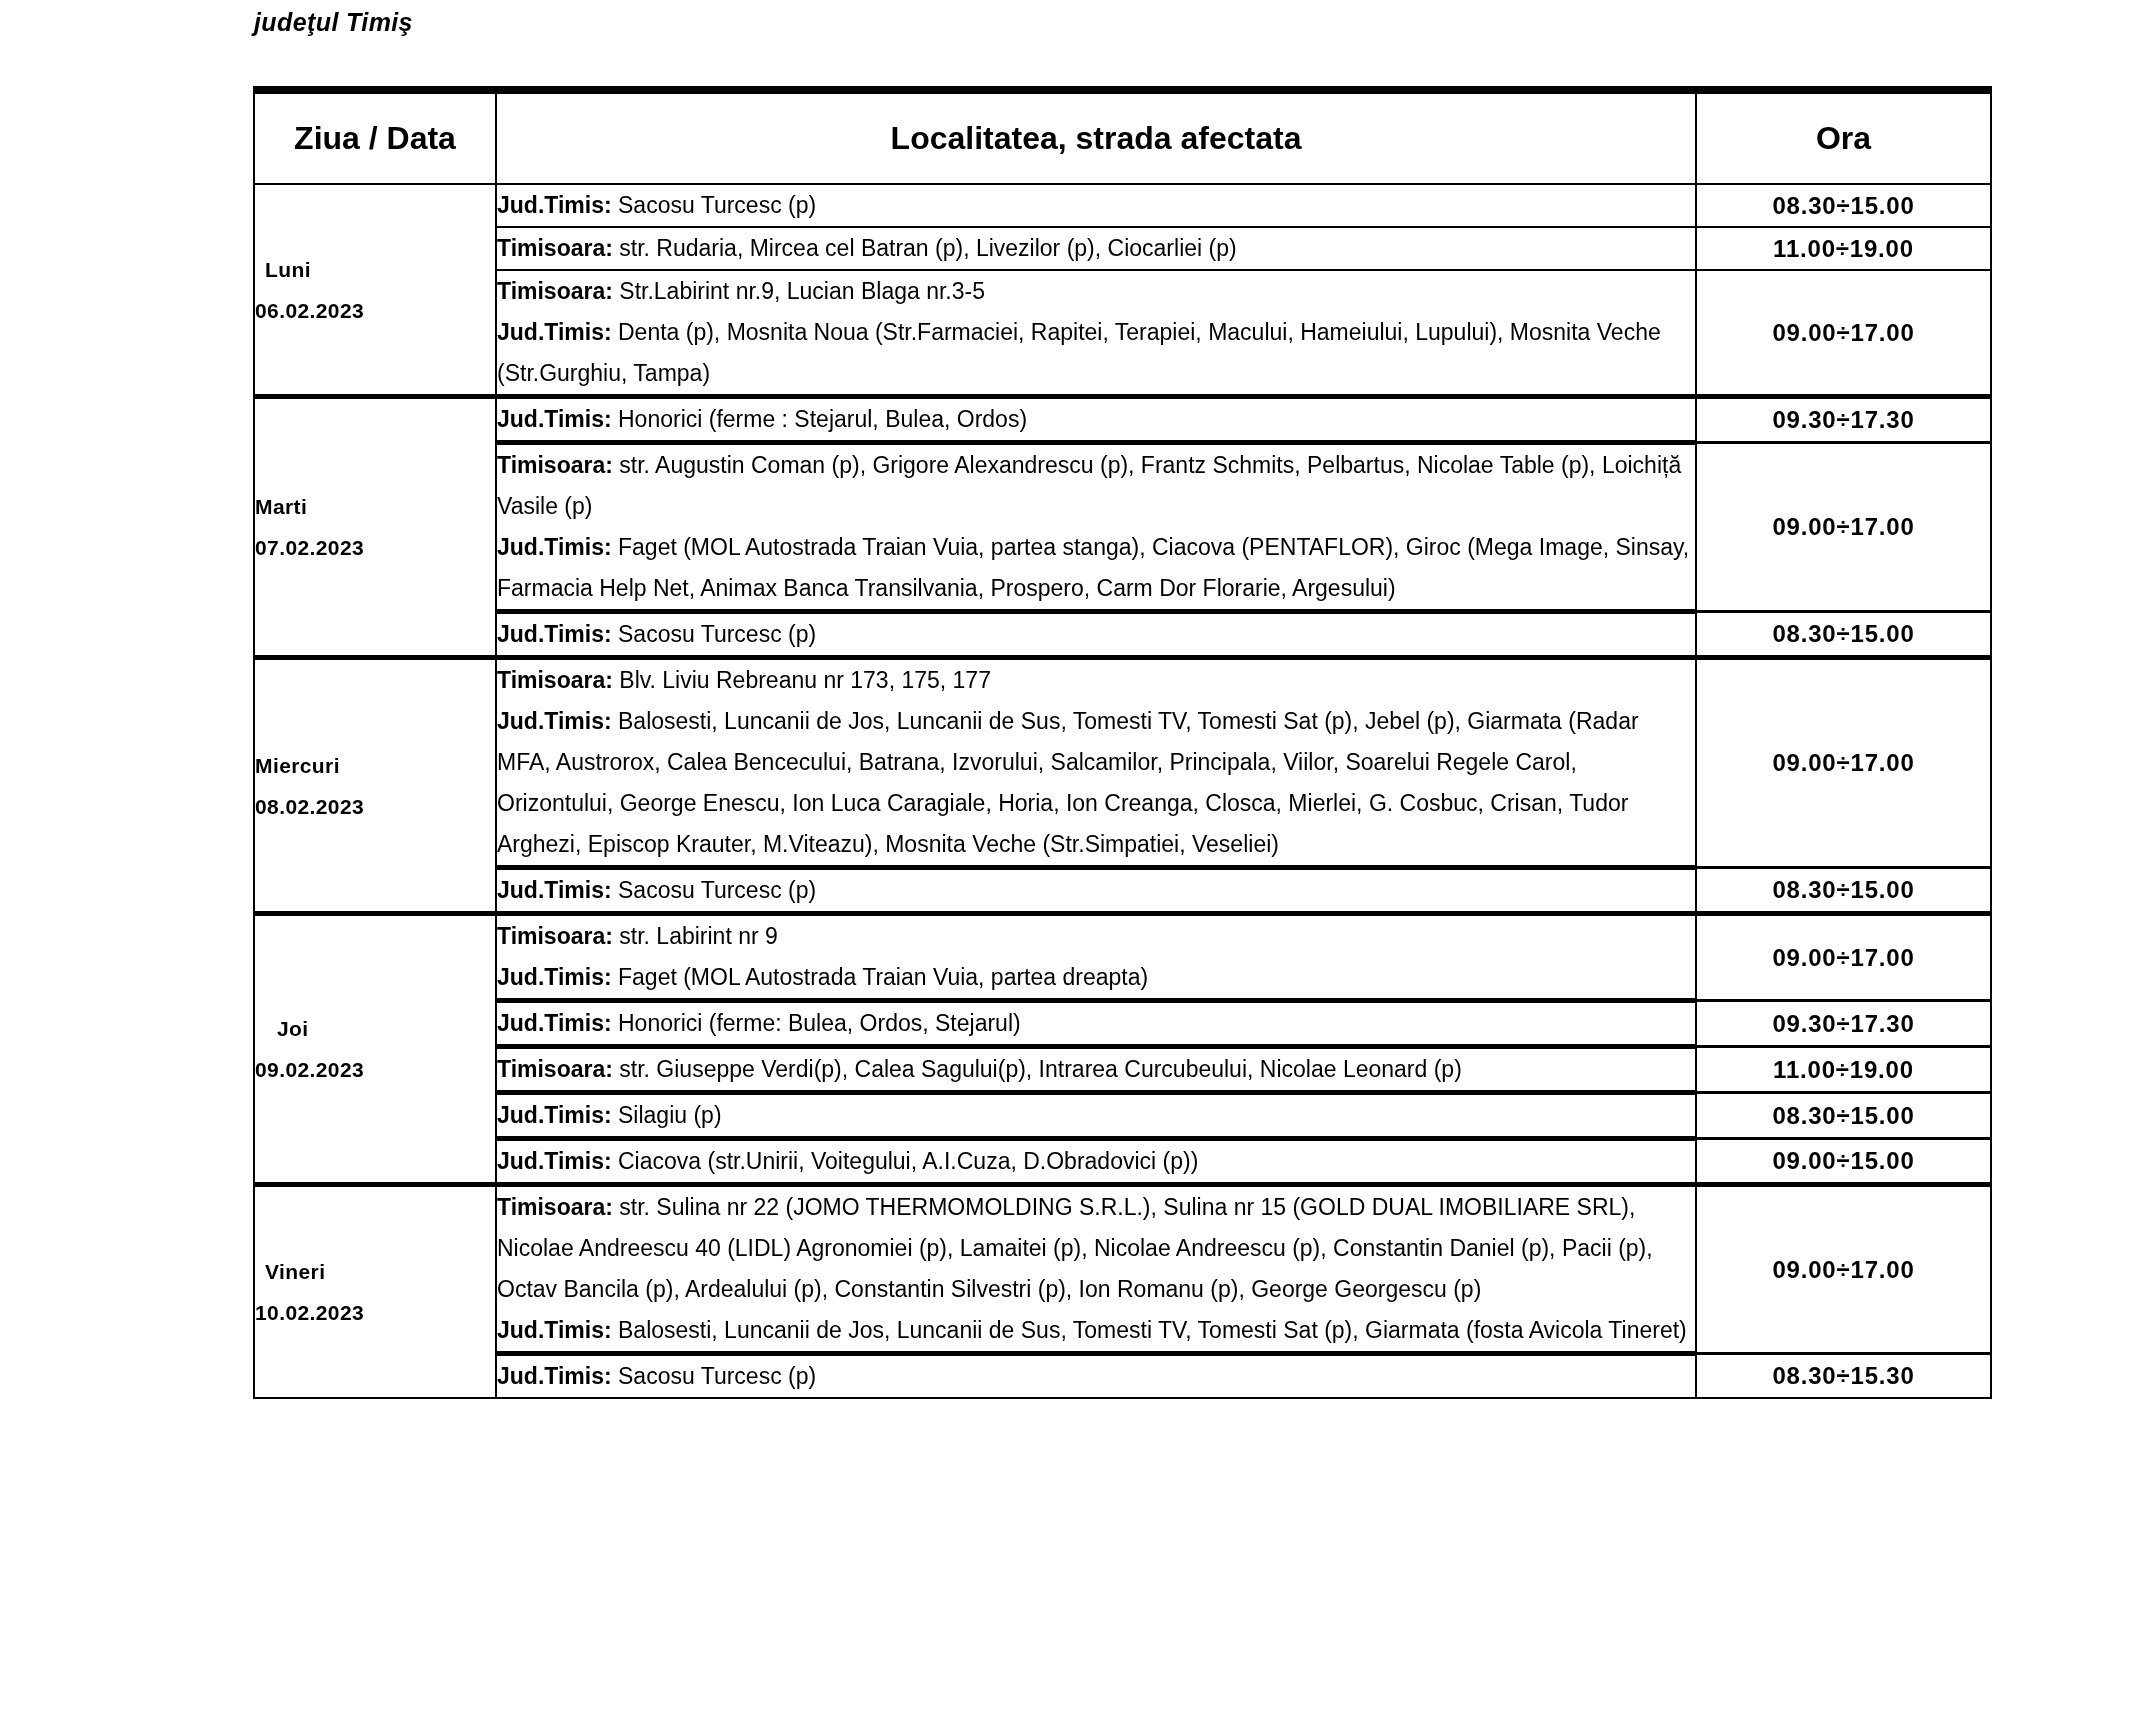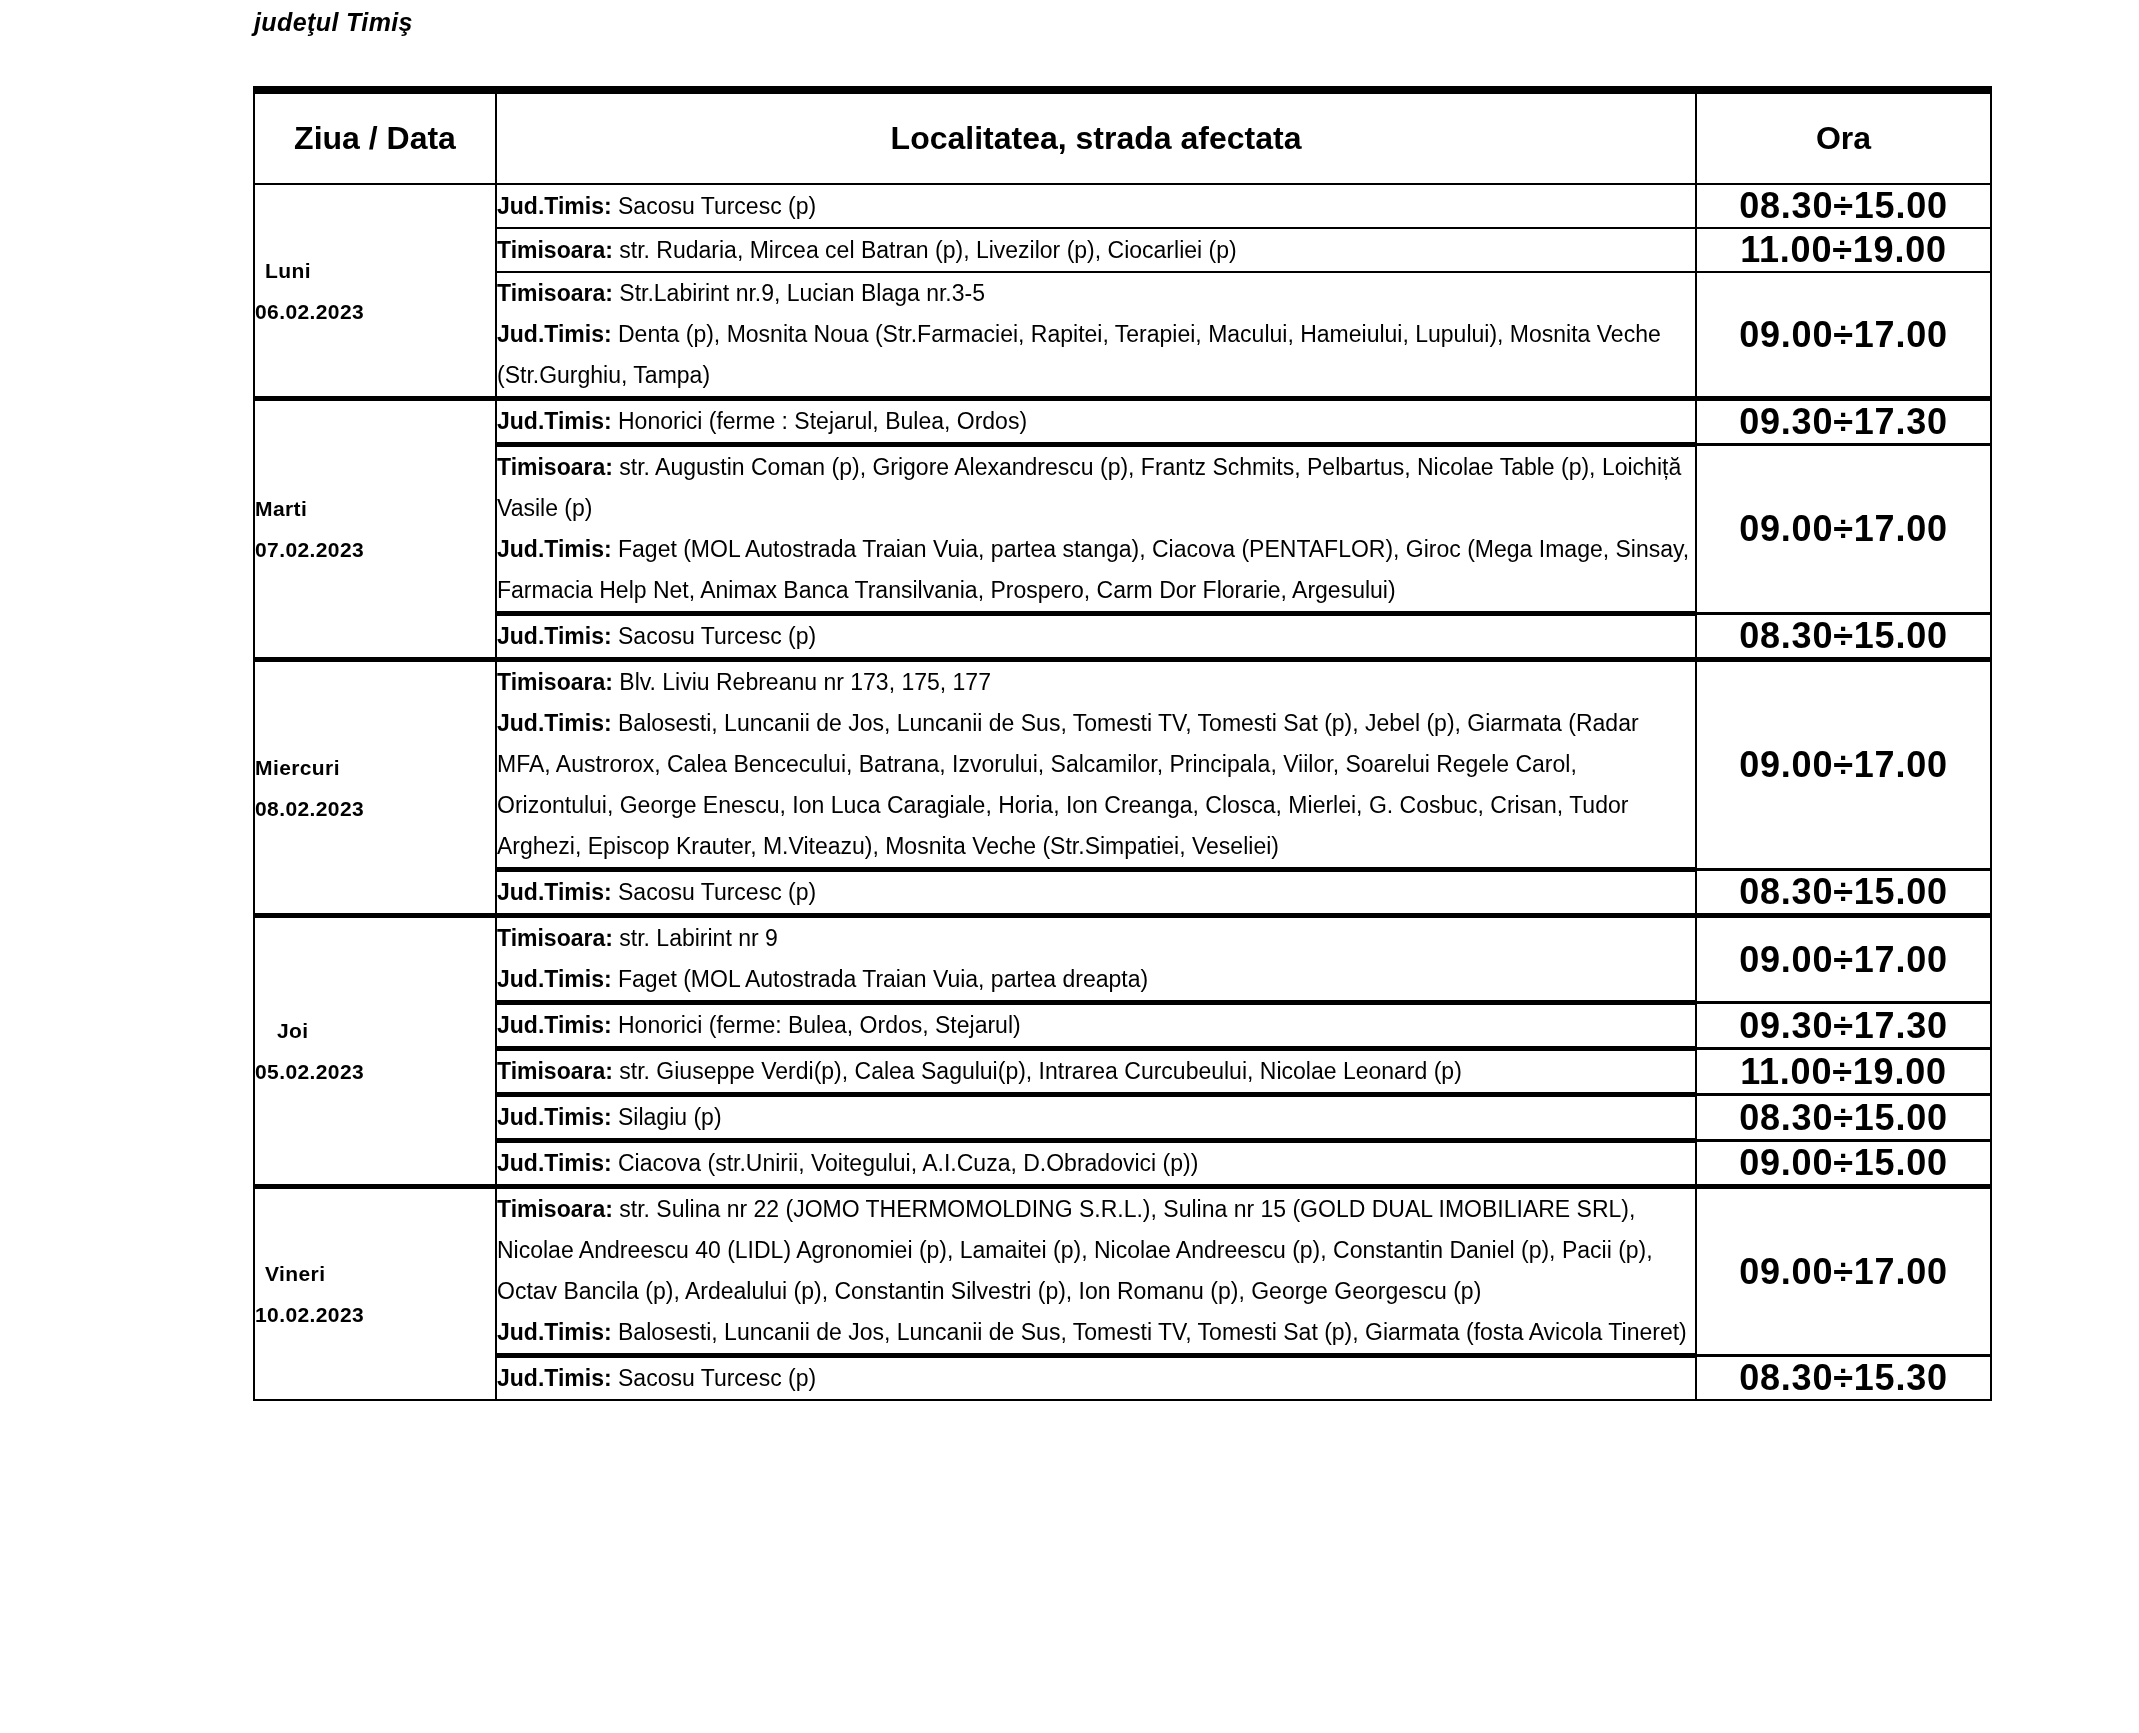--- a/index.html
+++ b/index.html
@@ -12,21 +12,21 @@
   table.sched td, table.sched th { border: 2.5px solid #000; padding: 0; }
   table.sched tr.hdr th { border-top: 8.4px solid #000; height: 89px; font-size: 32px;
                           font-weight: bold; text-align: center; vertical-align: middle; }
   col.c1 { width: 242px; }
   col.c2 { width: 1200px; }
   col.c3 { width: 295px; }
   td.day { vertical-align: middle; font-weight: bold; font-size: 21px; line-height: 41px;
            padding-left: 17px; letter-spacing: 0.4px; }
   td.loc { font-size: 23px; line-height: 41px; padding: 0 17px 0 18.5px; vertical-align: middle; }
   td.loc .lbl { font-weight: bold; }
-  td.ora { font-size: 36px; font-weight: bold; text-align: center; vertical-align: middle;
+  td.ora { font-size: 24px; font-weight: bold; text-align: center; vertical-align: middle;
            letter-spacing: 0.8px; }
   tr.sep-heavy td.loc { border-top: 5.9px solid #000; }
   tr.sep-heavy td.ora { border-top: 3.4px solid #000; }
   tr.day-start td { border-top: 5.9px solid #000; }
   .line { display: block; }
 </style>
 </head>
 <body>
 
 <div class="title">judeţul Timiş</div>
@@ -104,21 +104,21 @@
       </tr>
       <tr class="sep-heavy">
         <td class="loc">
           <div><span class="lbl">Jud.Timis:</span><span> Sacosu Turcesc (p)</span></div>
         </td>
         <td class="ora">08.30÷15.00</td>
       </tr>
       <tr class="day-start">
         <td class="day" rowspan="5">
           <span class="line" style="padding-left: 22px;">Joi</span>
-          <span class="line">05.02.2023</span>
+          <span class="line">09.02.2023</span>
         </td>
         <td class="loc">
           <div><span class="lbl">Timisoara:</span><span> str. Labirint nr 9</span></div>
           <div><span class="lbl">Jud.Timis:</span><span> Faget (MOL Autostrada Traian Vuia, partea dreapta)</span></div>
         </td>
         <td class="ora">09.00÷17.00</td>
       </tr>
       <tr class="sep-heavy">
         <td class="loc">
           <div><span class="lbl">Jud.Timis:</span><span> Honorici (ferme: Bulea, Ordos, Stejarul)</span></div>

